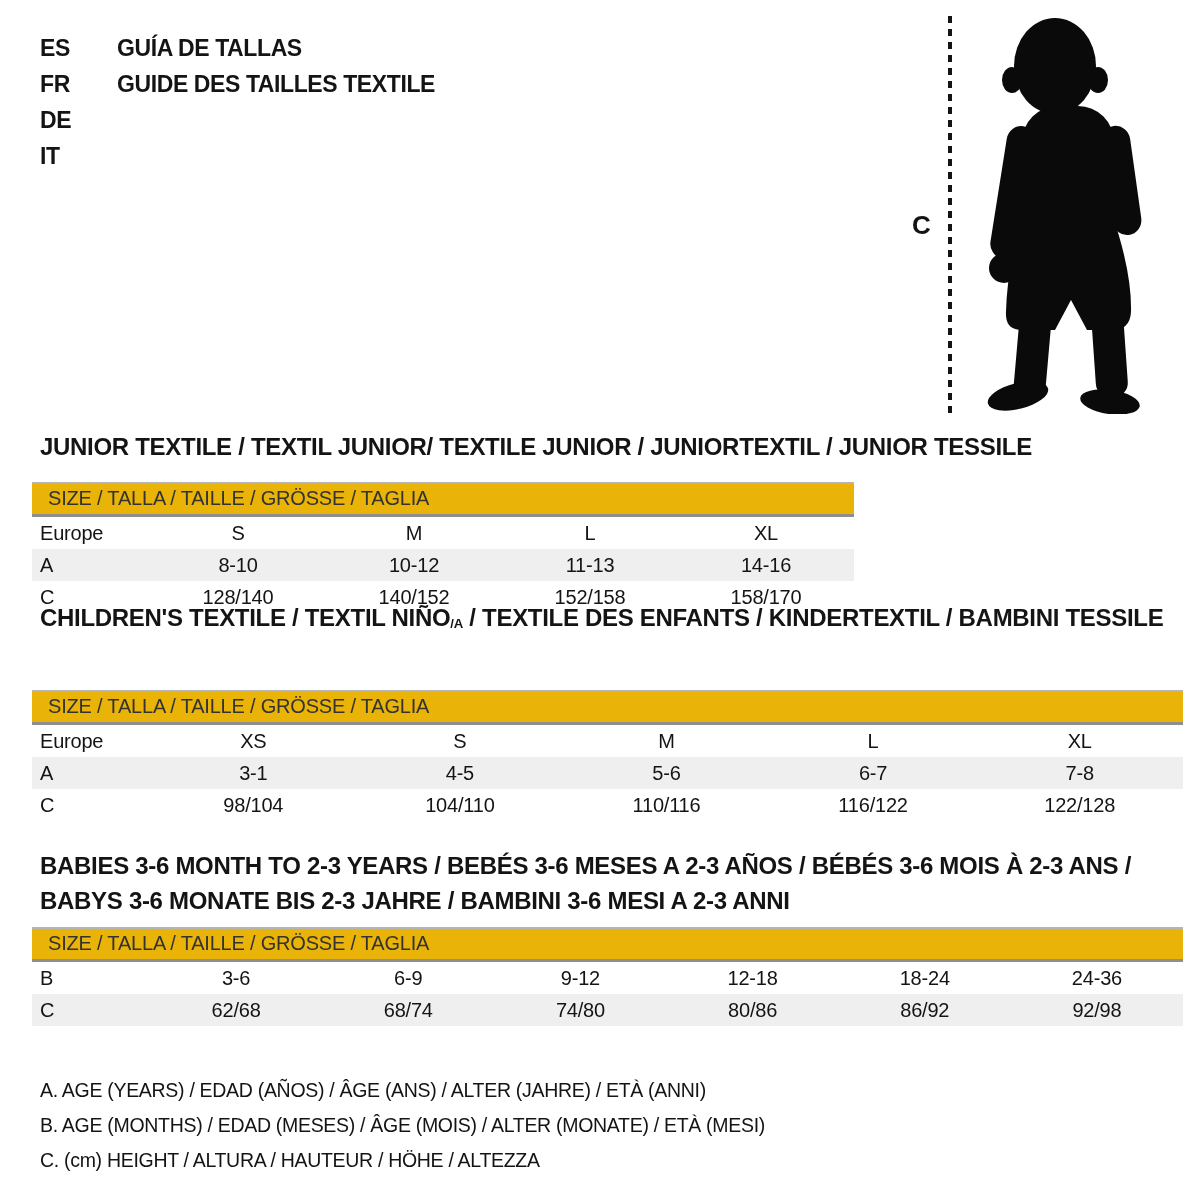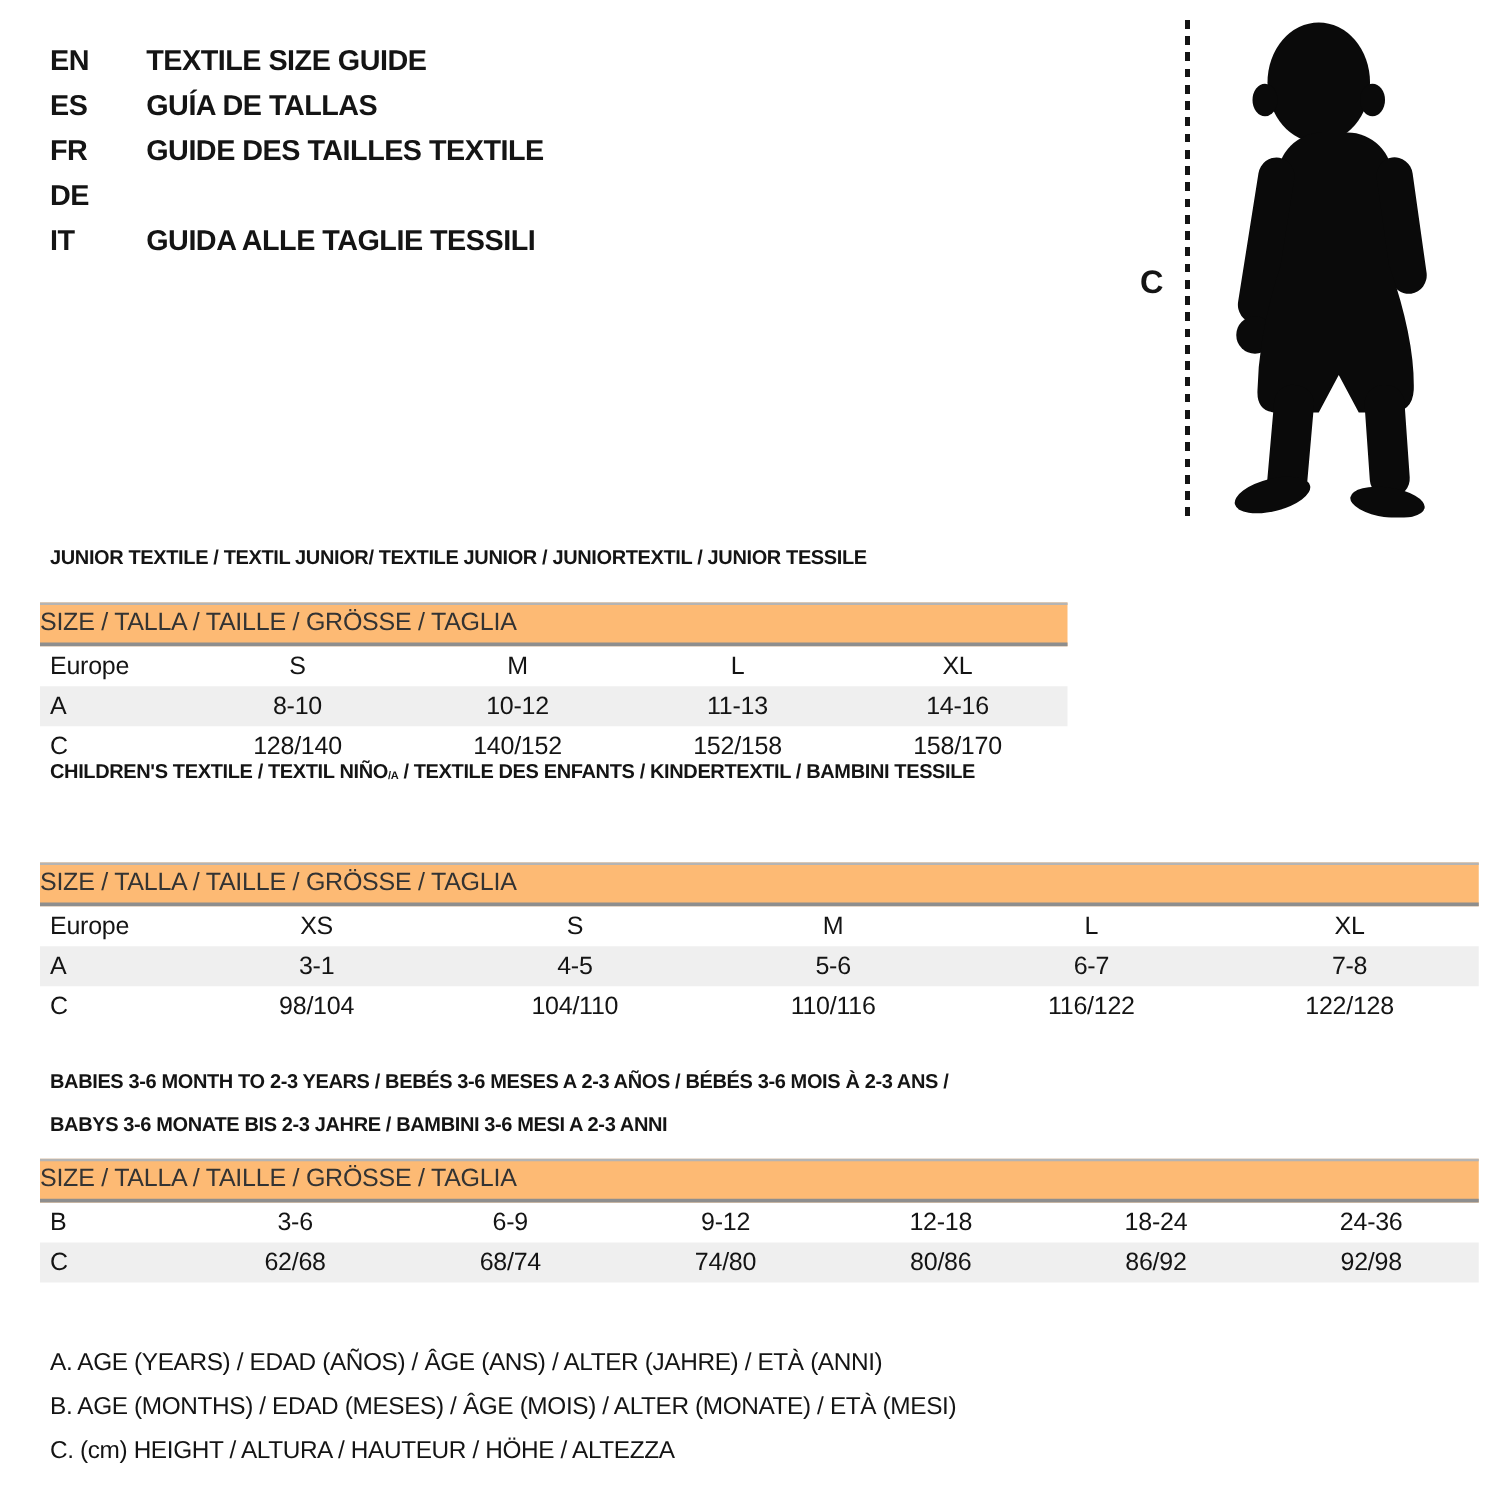--- a/index.html
+++ b/index.html
@@ -11,68 +11,63 @@
   .lang-row{display:flex;line-height:36px;white-space:nowrap;}
   .lang-code{width:77px;flex:0 0 77px;}
 
   
   .dash-line{position:absolute;left:948px;top:16px;width:4px;height:398px;
              background:repeating-linear-gradient(to bottom,#141414 0 7px,transparent 7px 13px);}
   .measure-label{position:absolute;left:912px;top:210px;font-size:26px;font-weight:bold;}
   .toddler{position:absolute;left:960px;top:14px;}
 
   
-  .sec-title{position:absolute;left:40px;font-weight:bold;font-size:16px;letter-spacing:-0.3px;white-space:nowrap;}
+  .sec-title{position:absolute;left:40px;font-weight:bold;font-size:24px;letter-spacing:-0.3px;white-space:nowrap;}
   .sec-title .title-line{line-height:22px;}
   .sec-title-junior{top:436px;}
   .sec-title-children{top:607px;}
   .sec-title-babies{top:848px;}
   .sec-title-babies .title-line{line-height:35px;}
   .sub{font-size:0.55em;vertical-align:-0.12em;}
 
   
   .sg-table{position:absolute;left:32px;font-size:20px;letter-spacing:-0.2px;}
   .table-junior{top:482px;width:822px;}
   .table-children{top:690px;width:1151px;}
   .table-babies{top:927px;width:1151px;}
-  .band{height:30px;line-height:29px;background:#fdba74;border-top:2px solid #b4b4b4;
-        border-bottom:3px solid #8e8e8e;padding-left:0;color:#333333;white-space:nowrap;}
+  .band{height:30px;line-height:29px;background:#eab308;border-top:2px solid #b4b4b4;
+        border-bottom:3px solid #8e8e8e;padding-left:16px;color:#333333;white-space:nowrap;}
   .trow{display:flex;height:32px;align-items:center;}
   .trow.shaded{background:#efefef;}
   .rlabel{width:110px;flex:0 0 110px;padding-left:8px;}
   .cell{flex:1;text-align:center;}
 
   
   .footnotes{position:absolute;left:40px;top:1073px;font-weight:normal;font-size:19.5px;letter-spacing:-0.3px;}
   .footnote{line-height:35px;white-space:nowrap;}
 </style>
 </head>
 <body>
 
 <div class="page">
 
   <div class="lang-block" id="langBlock">
       <div class="lang-row">
-        <span class="lang-code">EN</span>
-        <span class="lang-label">TEXTILE SIZE GUIDE</span>
-      </div>
-      <div class="lang-row">
         <span class="lang-code">ES</span>
         <span class="lang-label">GUÍA DE TALLAS</span>
       </div>
       <div class="lang-row">
         <span class="lang-code">FR</span>
         <span class="lang-label">GUIDE DES TAILLES TEXTILE</span>
       </div>
       <div class="lang-row">
         <span class="lang-code">DE</span>
       </div>
       <div class="lang-row">
         <span class="lang-code">IT</span>
-        <span class="lang-label">GUIDA ALLE TAGLIE TESSILI</span>
       </div>
     </div>
 
   <div class="dash-line"></div>
   <span class="measure-label">C</span>
 
   <svg class="toddler" width="190" height="400" viewBox="0 0 190 400" aria-hidden="true">
     <g fill="#0a0a0a">
       <ellipse cx="95" cy="52" rx="41" ry="48"></ellipse>
       <ellipse cx="52" cy="66" rx="10" ry="13"></ellipse>

